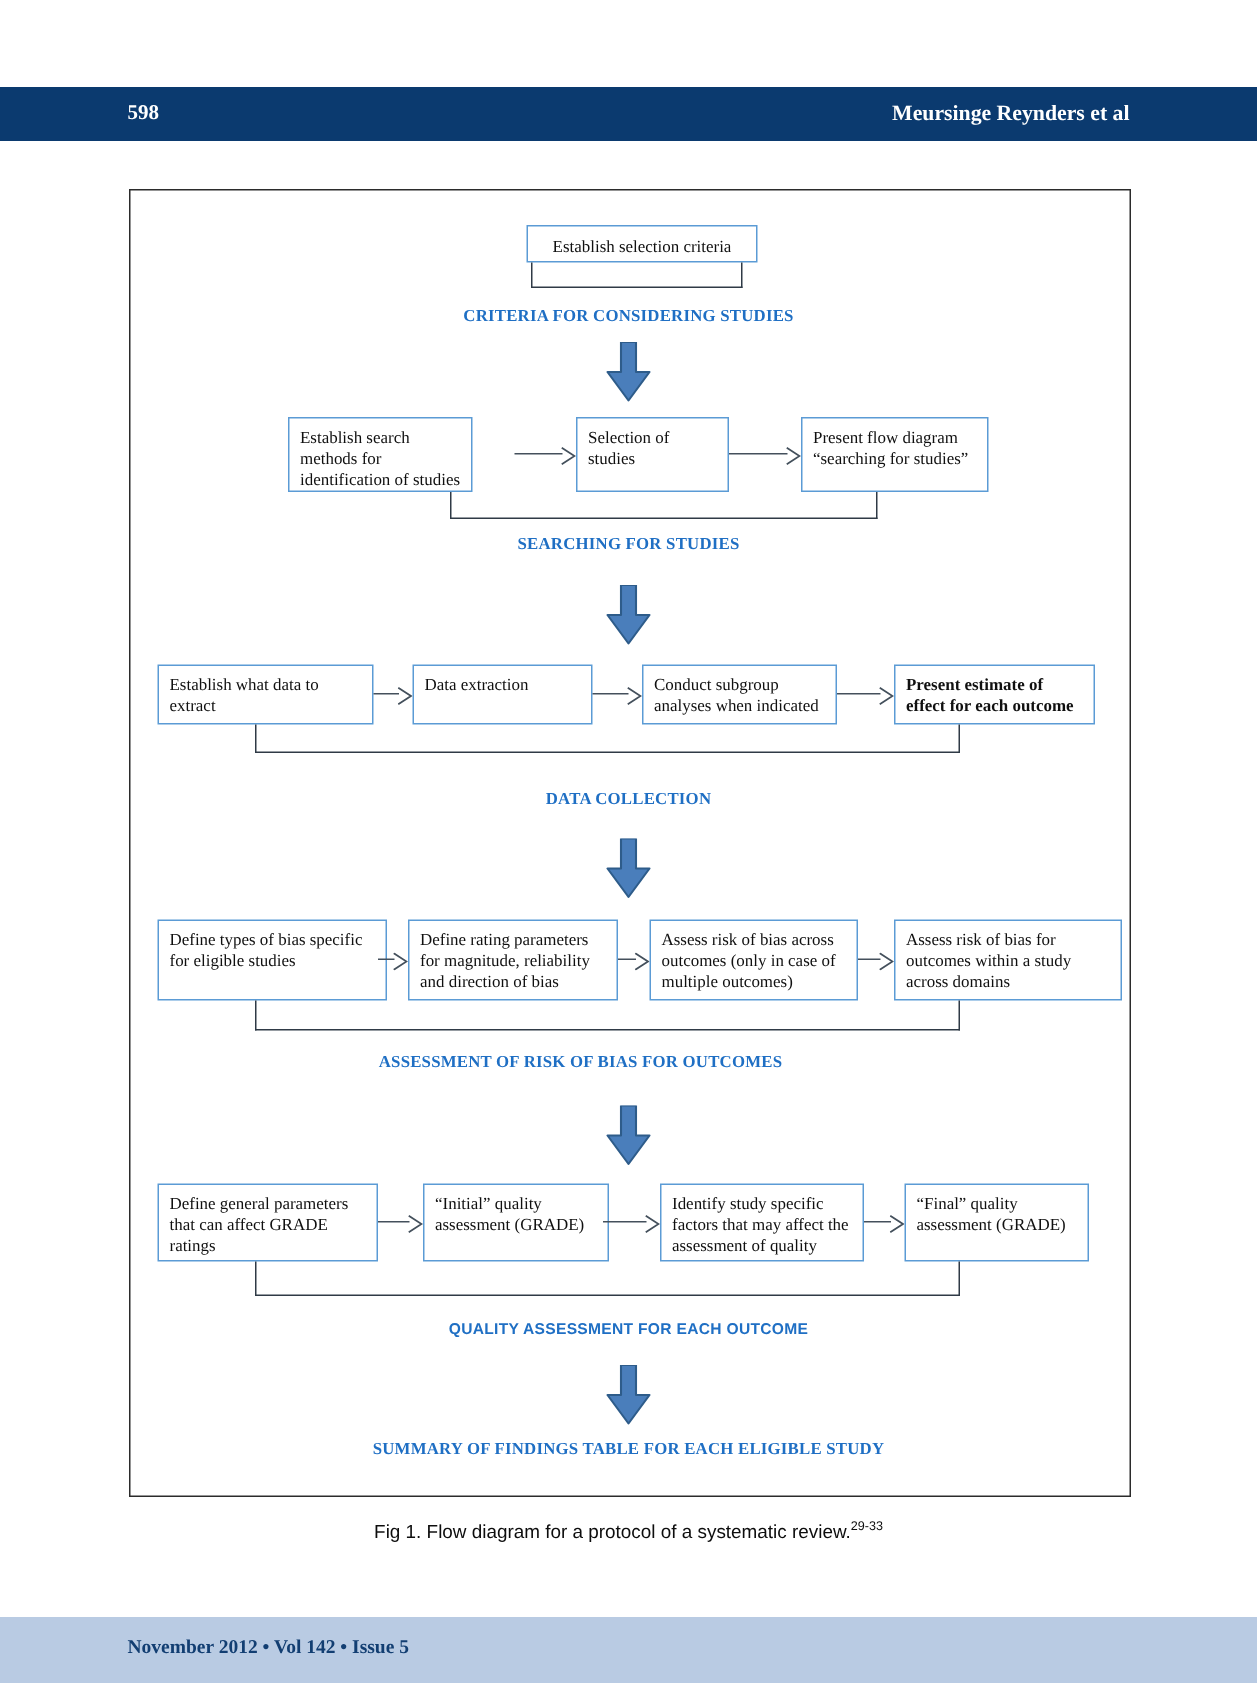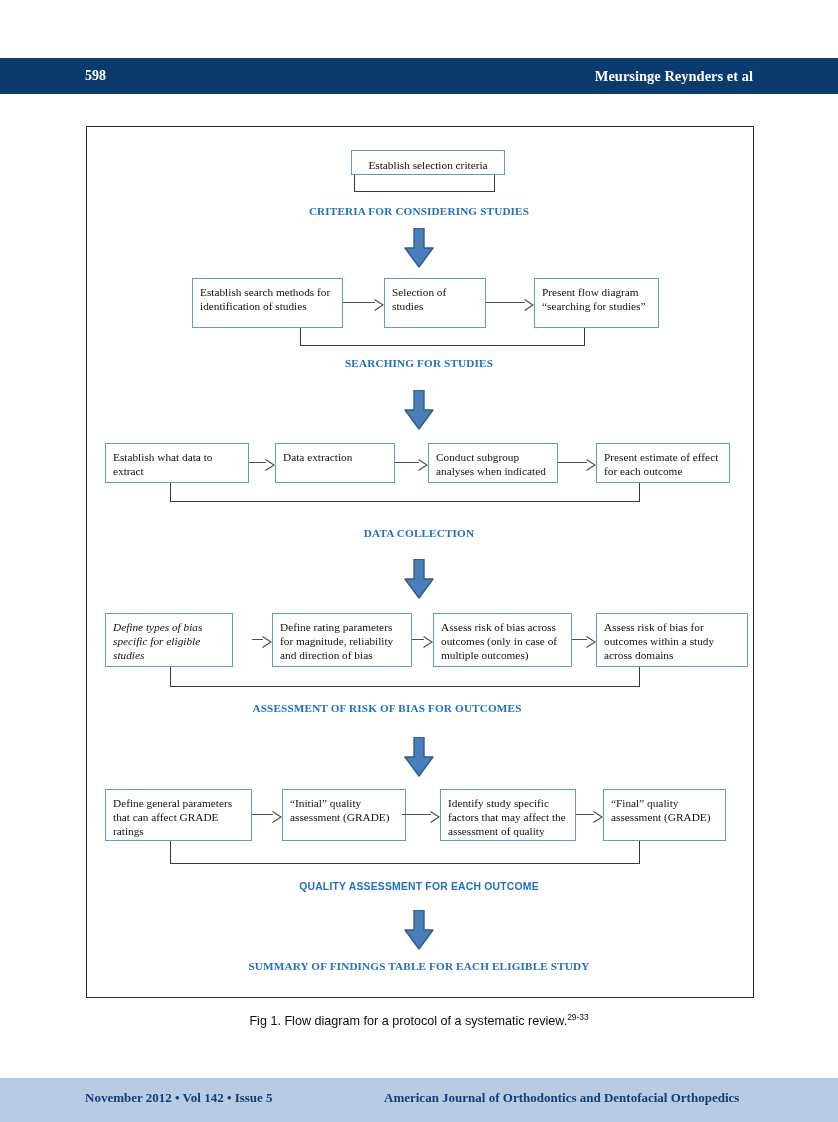--- a/index.html
+++ b/index.html
@@ -141,21 +141,21 @@
 <div class="section-label" style="left:0px; top:205px; width:838px;">
   <span>CRITERIA FOR CONSIDERING STUDIES</span>
 </div>
 
 <div class="fat-arrow" style="left:404px; top:228px;">
   <svg width="30" height="40" viewBox="0 0 30 40">
     <polygon points="10,0 20,0 20,20 29,20 15,39 1,20 10,20" fill="#4a7ebb" stroke="#2e5c8a" stroke-width="1.4" stroke-linejoin="round"></polygon>
   </svg>
 </div>
 
-<div class="flow-box" style="left:192px; top:278px; width:151px; height:50px;">
+<div class="flow-box" style="left:192px; top:278px; width:123px; height:50px;">
   <span>Establish search methods for identification of studies</span>
 </div>
 <div class="flow-box" style="left:384px; top:278px; width:102px; height:50px;">
   <span>Selection of studies</span>
 </div>
 <div class="flow-box" style="left:534px; top:278px; width:125px; height:50px;">
   <span>Present flow diagram “searching for studies”</span>
 </div>
 
 <div class="h-arrow" style="left:343px; top:297px; width:41px;">
@@ -193,21 +193,21 @@
 
 <div class="flow-box" style="left:105px; top:443px; width:144px; height:40px;">
   <span>Establish what data to extract</span>
 </div>
 <div class="flow-box" style="left:275px; top:443px; width:120px; height:40px;">
   <span>Data extraction</span>
 </div>
 <div class="flow-box" style="left:428px; top:443px; width:130px; height:40px;">
   <span>Conduct subgroup analyses when indicated</span>
 </div>
-<div class="flow-box" style="left:596px; top:443px; width:134px; height:40px;">
+<div class="flow-box" style="left:596px; top:443px; width:134px; height:40px;font-weight:bold;">
   <span>Present estimate of effect for each outcome</span>
 </div>
 
 <div class="h-arrow" style="left:249px; top:457px; width:26px;">
   <div class="shaft" style="width:17px;"></div>
   <div class="head"><svg width="10" height="12" viewBox="0 0 10 12">
         <path d="M0.5,0.5 L9,6 L0.5,11.5" fill="none" stroke="#44505c" stroke-width="1.2"></path>
       </svg></div>
 </div>
 <div class="h-arrow" style="left:395px; top:457px; width:33px;">
@@ -232,21 +232,21 @@
 <div class="section-label" style="left:0px; top:527px; width:838px;text-align:center;">
   <span>DATA COLLECTION</span>
 </div>
 
 <div class="fat-arrow" style="left:404px; top:559px;">
   <svg width="30" height="40" viewBox="0 0 30 40">
     <polygon points="10,0 20,0 20,20 29,20 15,39 1,20 10,20" fill="#4a7ebb" stroke="#2e5c8a" stroke-width="1.4" stroke-linejoin="round"></polygon>
   </svg>
 </div>
 
-<div class="flow-box" style="left:105px; top:613px; width:128px; height:54px;font-style:italic;">
+<div class="flow-box" style="left:105px; top:613px; width:153px; height:54px;">
   <span>Define types of bias specific for eligible studies</span>
 </div>
 <div class="flow-box" style="left:272px; top:613px; width:140px; height:54px;">
   <span>Define rating parameters for magnitude, reliability and direction of bias</span>
 </div>
 <div class="flow-box" style="left:433px; top:613px; width:139px; height:54px;">
   <span>Assess risk of bias across outcomes (only in case of multiple outcomes)</span>
 </div>
 <div class="flow-box" style="left:596px; top:613px; width:152px; height:54px;">
   <span>Assess risk of bias for outcomes within a study across domains</span>
@@ -338,14 +338,13 @@
 <div class="section-label" style="left:0px; top:960px; width:838px;">
   <span>SUMMARY OF FINDINGS TABLE FOR EACH ELIGIBLE STUDY</span>
 </div>
 
 <div id="fig-caption">
   <span>Fig 1.  Flow diagram for a protocol of a systematic review.</span><sup>29-33</sup>
 </div>
 
 <div id="page-footer">
   <span class="f-left">November 2012 • Vol 142 • Issue 5</span>
-  <span class="f-right">American Journal of Orthodontics and Dentofacial Orthopedics</span>
 </div>
 
 </body></html>

